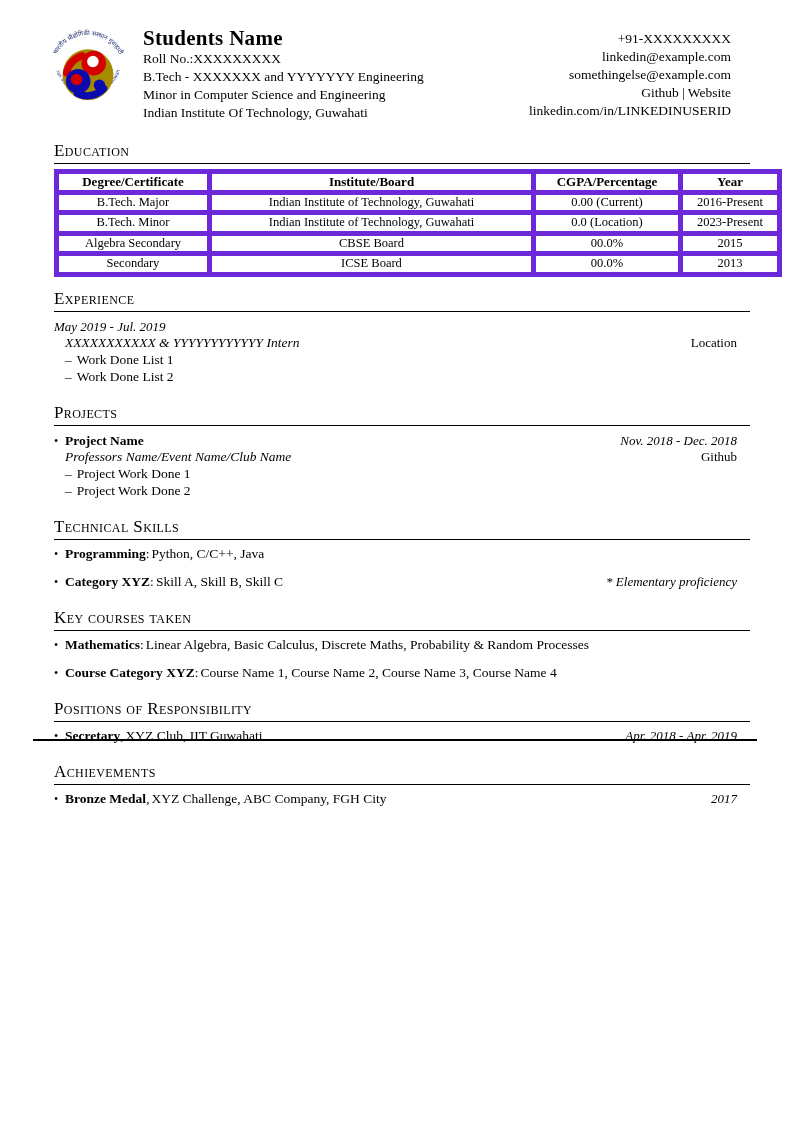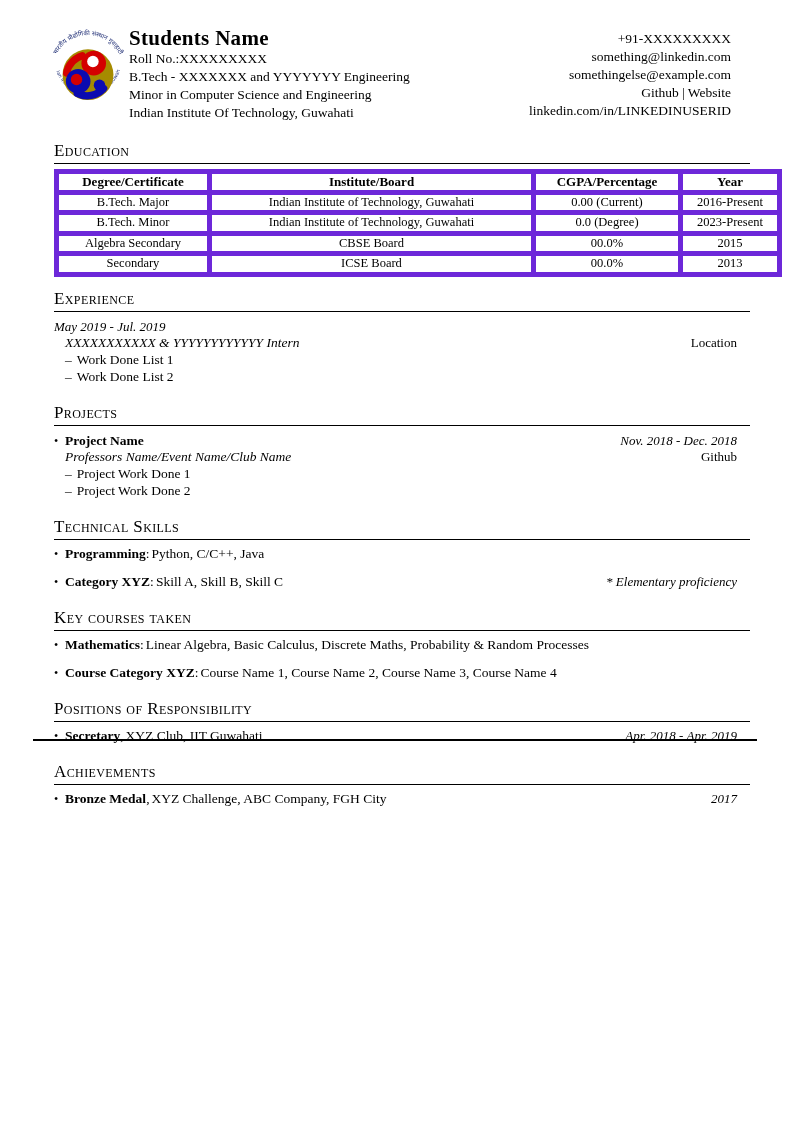--- a/index.html
+++ b/index.html
@@ -9,21 +9,21 @@
     background:#ffffff;
     font-family:"Liberation Serif","DejaVu Serif",serif;
     color:#000;
     overflow:hidden;
   }
   .content{position:absolute;left:54px;top:0;width:696px;}
 
   
   .header{display:flex;align-items:flex-start;margin-top:26px;}
   .logo{width:82px;height:88px;margin-left:-7px;margin-top:3px;flex:0 0 auto;}
-  .id-block{flex:1 1 auto;}
+  .id-block{margin-left:14px;flex:1 1 auto;}
   .person-name{font-size:21px;font-weight:bold;line-height:24px;letter-spacing:.3px;}
   .id-line{font-size:13.5px;line-height:18px;}
   .contact-block{text-align:right;padding-right:19px;margin-top:4px;white-space:nowrap;}
   .contact-line{font-size:13.5px;line-height:18px;}
 
   
   .section{margin-top:17px;}
   .section-title{
     font-size:17px;font-weight:normal;margin:0;
     font-variant:small-caps;letter-spacing:.4px;line-height:19px;
@@ -92,21 +92,21 @@
       <div class="id-block">
         <div class="person-name">Students Name</div>
         <div class="id-line">Roll No.:XXXXXXXXX</div>
         <div class="id-line">B.Tech - XXXXXXX and YYYYYYY Engineering</div>
         <div class="id-line">Minor in Computer Science and Engineering</div>
         <div class="id-line">Indian Institute Of Technology, Guwahati</div>
       </div>
 
       <div class="contact-block">
         <div class="contact-line">+91-XXXXXXXXX</div>
-        <div class="contact-line">something@linkedin.com</div>
+        <div class="contact-line">linkedin@example.com</div>
         <div class="contact-line">somethingelse@example.com</div>
         <div class="contact-line">Github | Website</div>
         <div class="contact-line">linkedin.com/in/LINKEDINUSERID</div>
       </div>
     </div>
 
     <div class="section" style="margin-top:19px;">
       <h2 class="section-title">Education</h2>
       <div class="rule"></div>
       <table class="edu">
@@ -119,21 +119,21 @@
         </tr>
         <tr>
           <td>B.Tech. Major</td>
           <td>Indian Institute of Technology, Guwahati</td>
           <td>0.00 (Current)</td>
           <td>2016-Present</td>
         </tr>
         <tr>
           <td>B.Tech. Minor</td>
           <td>Indian Institute of Technology, Guwahati</td>
-          <td>0.0 (Degree)</td>
+          <td>0.0 (Location)</td>
           <td>2023-Present</td>
         </tr>
         <tr>
           <td>Algebra Secondary</td>
           <td>CBSE Board</td>
           <td>00.0%</td>
           <td>2015</td>
         </tr>
         <tr>
           <td>Secondary</td>

